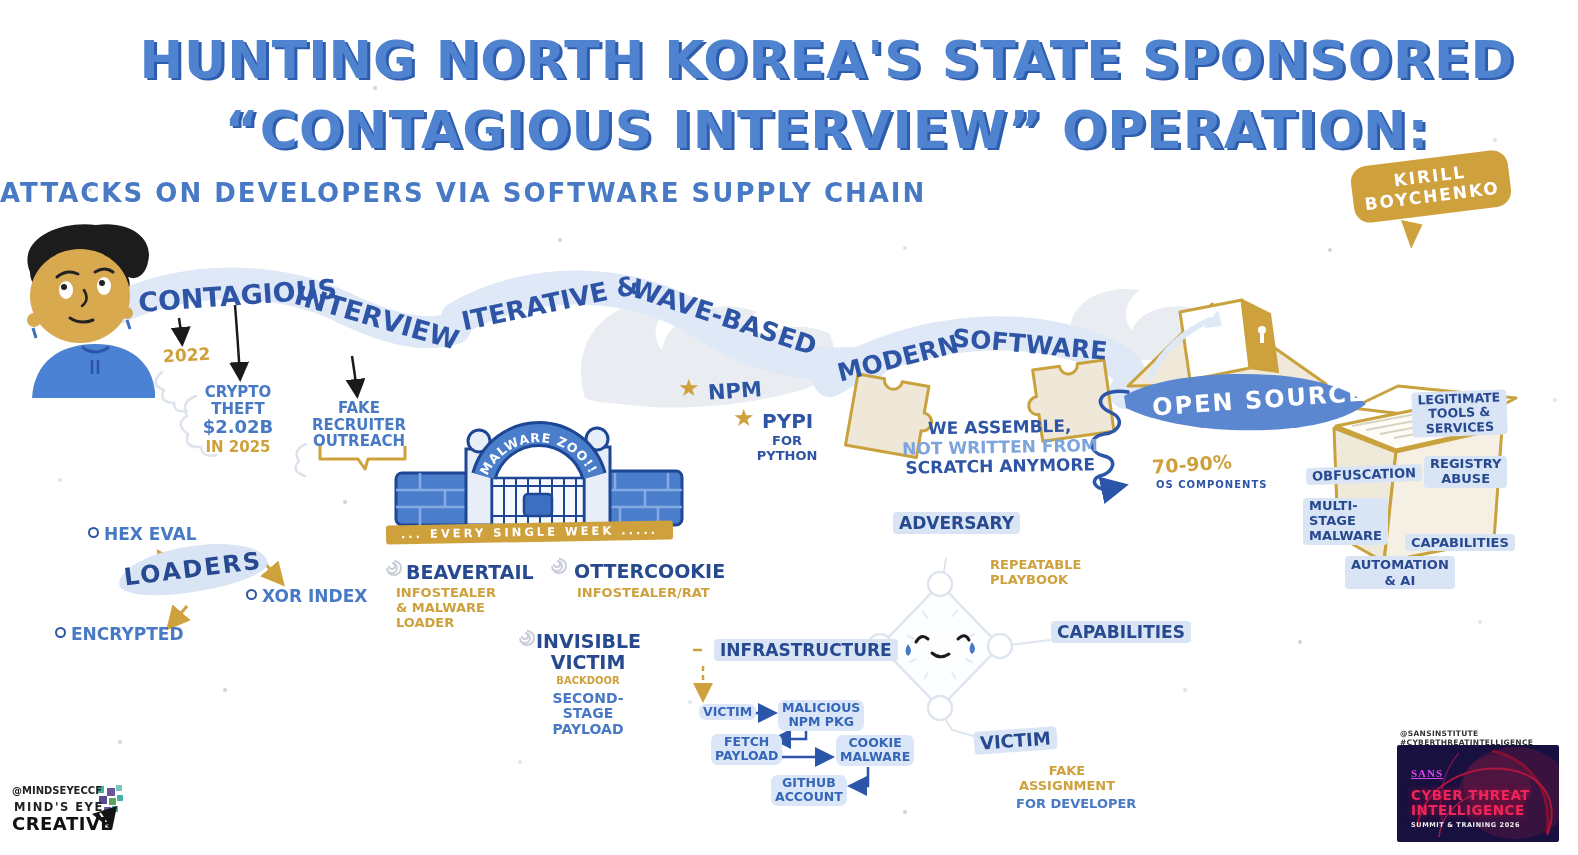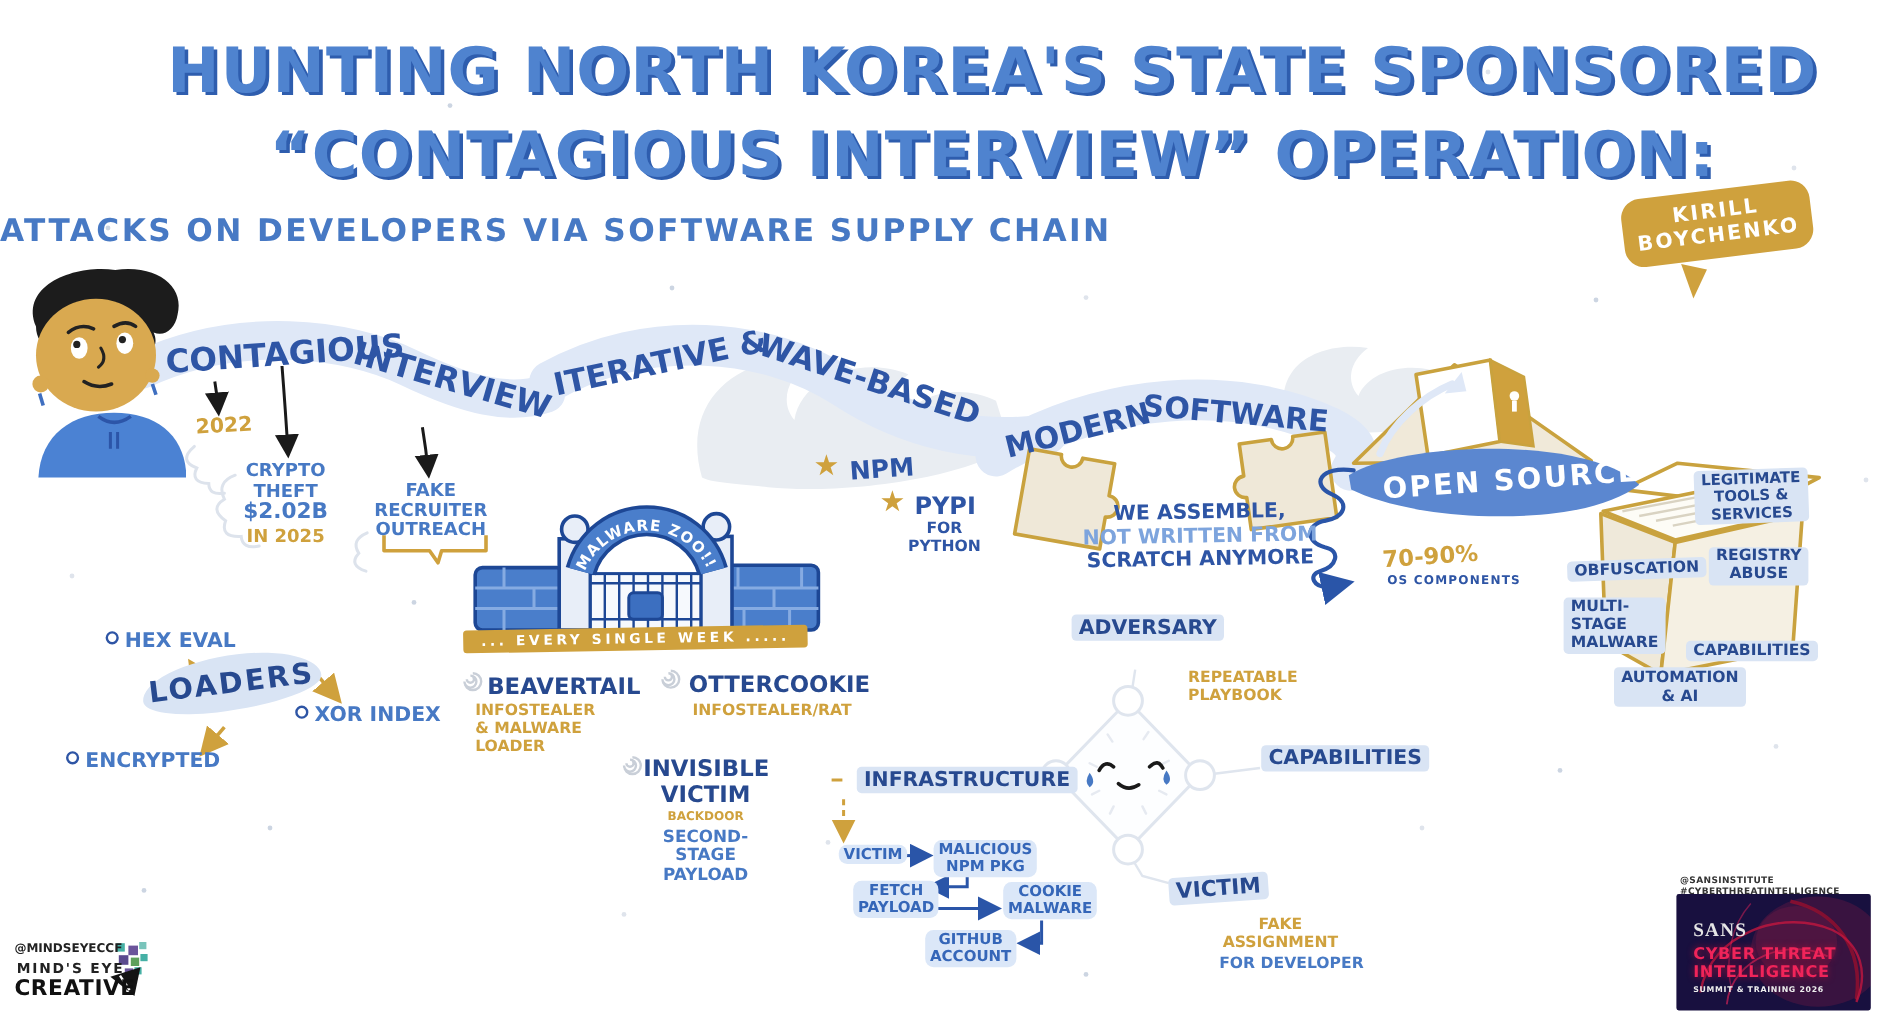--- a/index.html
+++ b/index.html
@@ -23,21 +23,21 @@
   .bubble-tail{width:0;height:0;border-left:16px solid transparent;border-right:6px solid transparent;
           border-top:26px solid #cfa13d;transform:rotate(12deg);}
   .star{color:#cfa13d;font-size:24px;line-height:1;}
   .bullet{display:inline-block;width:7px;height:7px;border:2.5px solid #2e55a5;border-radius:50%;
           vertical-align:2px;margin-right:5px;}
   .band{background:#cfa13d;color:#fff;font-size:11.5px;letter-spacing:3px;text-align:center;
         line-height:19px;border-radius:3px;transform:rotate(-1deg);}
   .loaders-hub{background:#d9e4f4;border-radius:55% 45% 60% 40% / 65% 55% 45% 35%;
         display:flex;align-items:center;justify-content:center;transform:rotate(-7deg);}
   .badge{background:#18103f;overflow:hidden;border-radius:2px;}
-  .badge .brand{font-family:"Liberation Serif",serif;color:#e5e5e5;font-size:16px;letter-spacing:1px;}
+  .badge .brand{font-family:"Liberation Serif",serif;color:#d946ef;font-size:11px;letter-spacing:1px;text-decoration:underline;}
   .badge .red{color:#f0245a;font-size:13.5px;letter-spacing:.5px;text-shadow:0 0 6px #a1123a;}
   .badge .sub{color:#eee;font-size:6.5px;letter-spacing:.6px;font-weight:bold;}
   svg text{font-family:"DejaVu Sans",sans-serif;font-weight:bold;}
 </style>
 </head>
 <body>
 
 <div class="canvas">
 
   <svg class="abs" style="left:0;top:0;z-index:1" width="1578" height="855" viewBox="0 0 1578 855">

